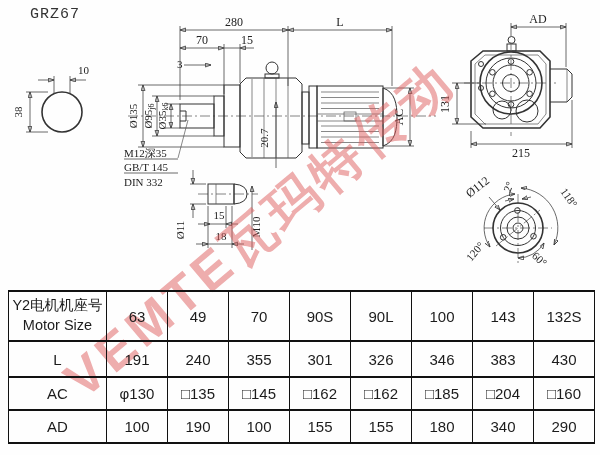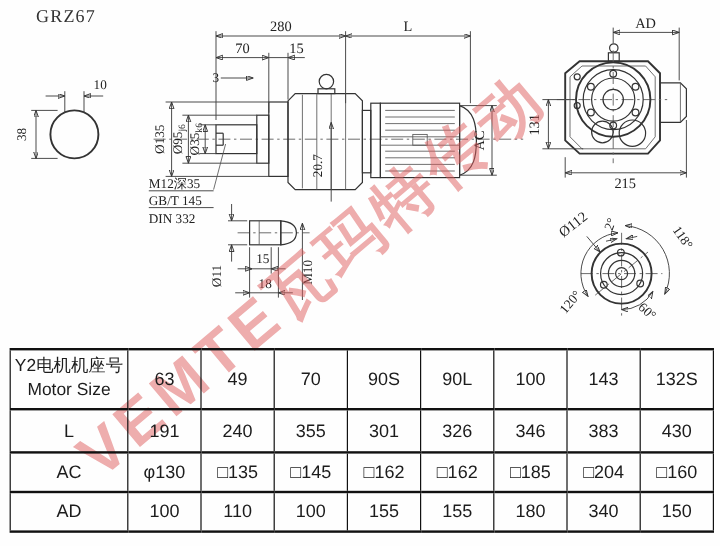--- a/index.html
+++ b/index.html
@@ -8,21 +8,21 @@
     font-family:"Liberation Sans",sans-serif;overflow:hidden;
   }
   svg text{fill:#222;font-family:"Liberation Serif","DejaVu Serif",serif;font-size:11px;}
   svg .big{font-size:12px;}
   svg line,svg path,svg rect,svg circle,svg polygon{stroke:#333;fill:none;stroke-width:1;}
   svg .thick{stroke-width:1.6;}
   svg .thin{stroke-width:0.7;stroke:#555;}
   svg .cl{stroke-dasharray:10 3 2 3;stroke-width:0.8;stroke:#666;}
   svg .dim{stroke-width:0.8;stroke:#444;}
   #title{
-    position:absolute;left:30px;top:6px;font-family:Liberation Serif, serif;
+    position:absolute;left:30px;top:6px;font-family:Liberation Mono, monospace;
     font-size:15px;letter-spacing:1px;color:#333;
   }
   #watermark{
     position:absolute;left:0px;top:195px;width:520px;text-align:center;
     transform:rotate(-40deg);transform-origin:50% 50%;
     font-size:52px;letter-spacing:5px;font-weight:600;
     color:rgba(222,92,92,0.5);pointer-events:none;white-space:nowrap;
   }
   #specs{
     position:absolute;left:8px;top:290px;width:587px;border-collapse:collapse;
@@ -296,24 +296,24 @@
       <td>□145</td>
       <td>□162</td>
       <td>□162</td>
       <td>□185</td>
       <td>□204</td>
       <td>□160</td>
     </tr>
     <tr class="rAD">
       <td>AD</td>
       <td>100</td>
-      <td>110</td>
+      <td>190</td>
       <td>100</td>
       <td>155</td>
       <td>155</td>
       <td>180</td>
       <td>340</td>
-      <td>150</td>
+      <td>290</td>
     </tr>
   </tbody>
     </table>
 
 </div>
 
 </body></html>

